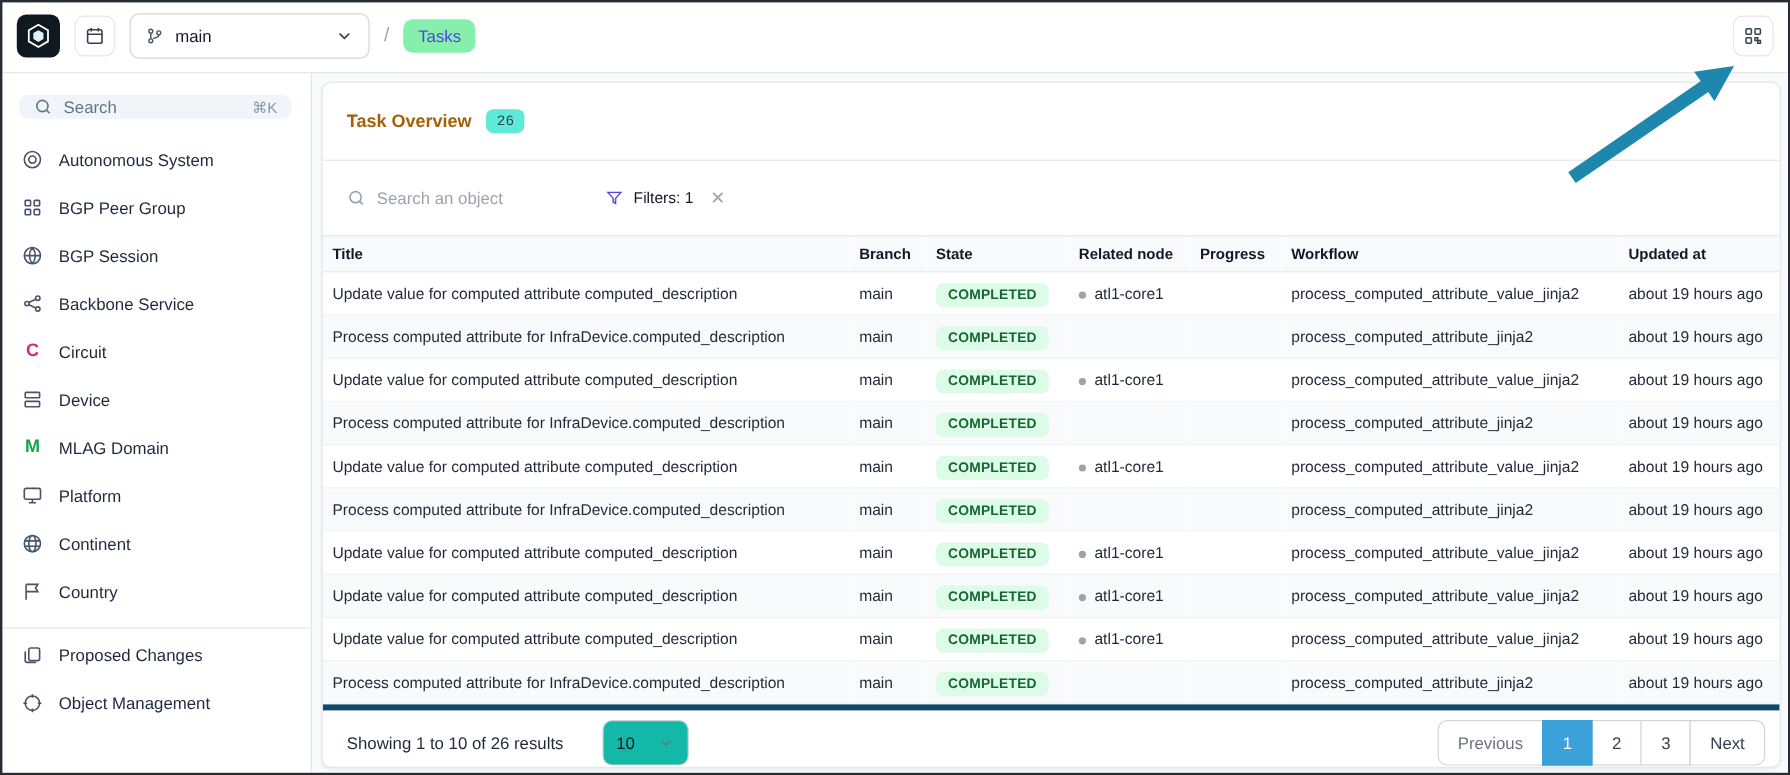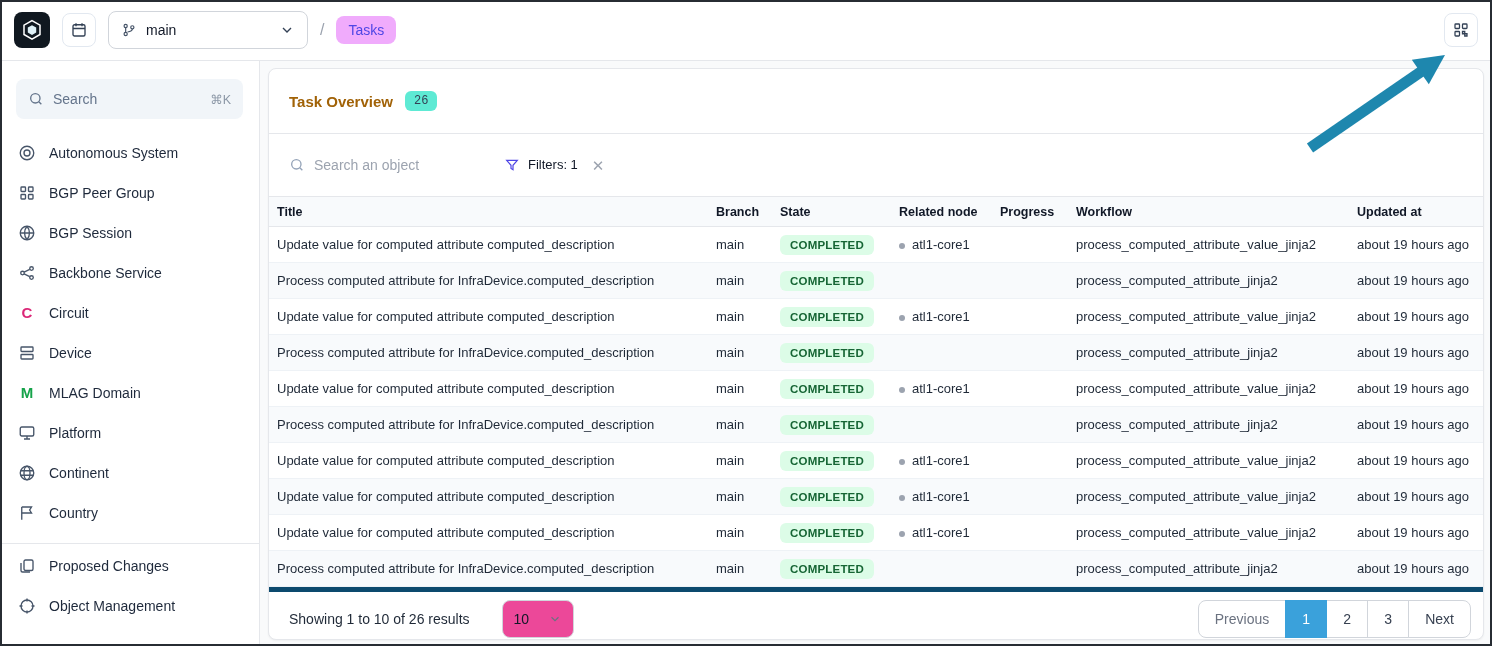--- a/index.html
+++ b/index.html
@@ -29,32 +29,32 @@
   .branch-select {
     height:38px; width:200px; border:1px solid #d1d5db; border-radius:8px; background:#fff;
     display:flex; align-items:center; gap:9px; padding:0 12px; font-size:14px; color:#111827; cursor:pointer;
   }
   .branch-select .b-icon { color:#475569; display:flex; }
   .branch-select .b-icon svg { width:16px; height:16px; }
   .branch-select .chev { margin-left:auto; color:#334155; display:flex; }
   .branch-select .chev svg { width:16px; height:16px; }
   .crumb-sep { color:#9ca3af; font-size:16px; }
   .crumb {
-    background:#f0abfc; color:#4f46e5; border-radius:8px; padding:6px 12px;
+    background:#86efac; color:#4f46e5; border-radius:8px; padding:6px 12px;
     font-size:14px; cursor:pointer; text-decoration:none;
   }
   .topbar .spacer { flex:1; }
 
   
   .sidebar {
     position:absolute; top:61px; left:0; bottom:0; width:260px; background:#fff;
     border-right:1px solid #e5e7eb; z-index:5; overflow:hidden;
   }
   .search-box {
-    margin:18px 16px 14px; background:#f1f5f9; border-radius:8px; height:40px;
+    margin:18px 16px 14px; background:#f1f5f9; border-radius:8px; height:20px;
     display:flex; align-items:center; gap:9px; padding:0 12px; color:#64748b; font-size:14px; cursor:pointer;
   }
   .search-box svg { width:16px; height:16px; color:#64748b; flex:none; }
   .search-shortcut { margin-left:auto; color:#8b97a6; font-size:12.5px; }
   .side-item {
     display:flex; align-items:center; gap:13px; height:40px; padding:0 18px;
     font-size:14px; font-weight:500; color:#1e293b; cursor:pointer;
   }
   .side-icon { width:18px; height:18px; color:#475569; display:flex; align-items:center; justify-content:center; flex:none; }
   .side-icon svg { width:18px; height:18px; }
@@ -97,21 +97,21 @@
     background:#dcfce7; color:#166534; font-size:11.5px; font-weight:600;
     padding:4px 10px; border-radius:6px; letter-spacing:.2px;
   }
   .node-dot { display:inline-block; width:6px; height:6px; border-radius:50%; background:#9ca3af; margin-right:7px; vertical-align:middle; }
 
   .card-footer { display:flex; align-items:center; border-top:5px solid #0c4a6e; padding:8px 12px 8px 20px; flex:1; }
   .results-text { font-size:14px; color:#1f2937; }
   .page-size-select {
     margin-left:32px; border:1px solid #d1d5db; border-radius:8px; height:38px; width:72px;
     display:flex; align-items:center; justify-content:space-between; padding:0 11px;
-    font-size:14px; color:#111827; cursor:pointer; background:#ec4899;
+    font-size:14px; color:#111827; cursor:pointer; background:#14b8a6;
   }
   .page-size-select svg { width:14px; height:14px; color:#6b7280; }
   .pagination { margin-left:auto; display:flex; }
   .pg-btn {
     height:38px; border:1px solid #d1d5db; background:#fff; color:#374151; font-size:14px;
     font-family:inherit; margin-left:-1px; padding:0 16px; cursor:pointer;
   }
   .pg-prev { border-radius:8px 0 0 8px; margin-left:0; color:#6b7280; }
   .pg-num { width:42px; padding:0; }
   .pg-next { border-radius:0 8px 8px 0; }

